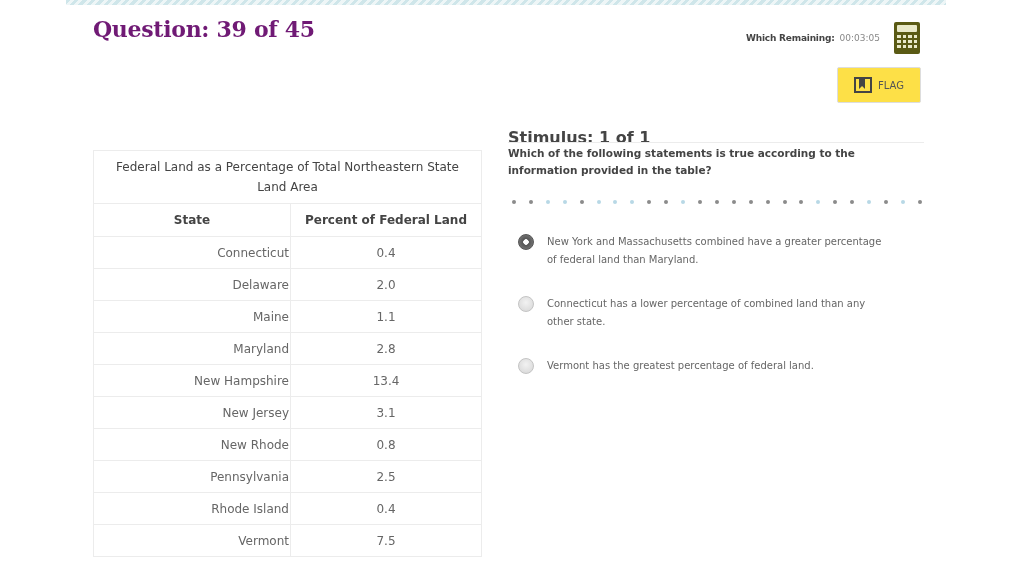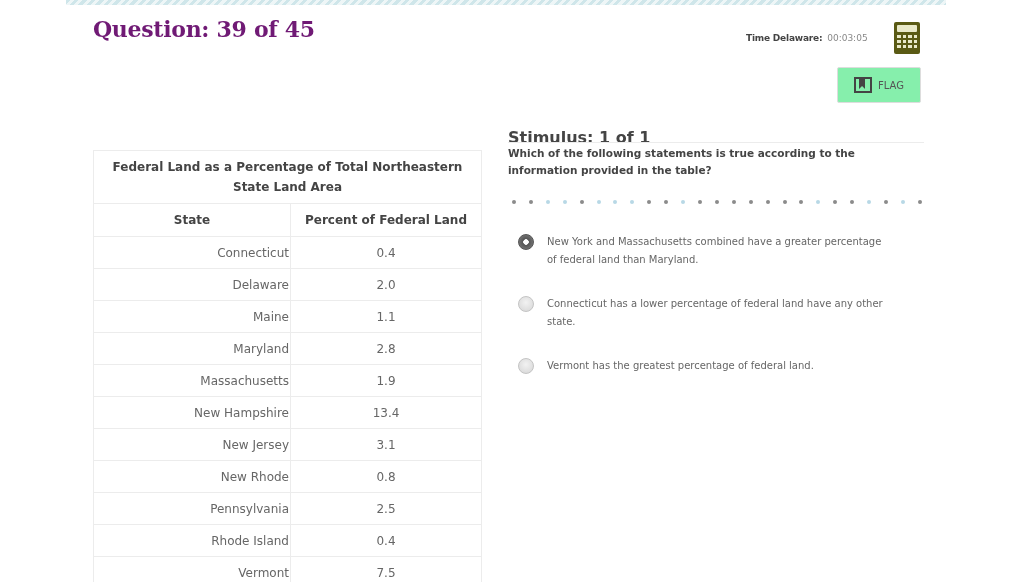--- a/index.html
+++ b/index.html
@@ -26,37 +26,37 @@
     background: #5a5a14; border-radius: 2px; box-sizing: border-box; padding: 3px;
     cursor: pointer;
   }
   .calc .screen { width: 100%; height: 7px; background: #e9e9c9; border-radius: 1px; }
   .calc .keys { display: grid; grid-template-columns: repeat(4, 1fr); gap: 2px; margin-top: 3px; }
   .calc .keys span { display: block; height: 3px; background: #e9e9c9; }
   .flag-btn {
     position: absolute; left: 837px; top: 67px; width: 84px; height: 36px;
     border: 1px solid #ddd; border-radius: 2px; box-sizing: border-box;
     display: flex; align-items: center; justify-content: center; gap: 6px;
-    font-size: 10px; color: #555; background: #86efac; cursor: pointer;
+    font-size: 10px; color: #555; background: #fde047; cursor: pointer;
   }
   .flag-icon {
     width: 18px; height: 16px; border: 2px solid #444; box-sizing: border-box; position: relative;
   }
   .flag-icon::before {
     content: ""; position: absolute; left: 3px; top: -2px; width: 6px; height: 12px;
     background: #444; clip-path: polygon(0 0,100% 0,100% 100%,50% 75%,0 100%);
   }
 
   table.data {
     position: absolute; left: 93px; top: 150px; width: 389px;
     border-collapse: collapse; font-size: 12px;
   }
   table.data th, table.data td { border: 1px solid #ececec; text-align: center; }
   table.data .caption th {
-    font-weight: bold; color: #444; font-size: 12px; padding: 4px 6px; line-height: 20px; height: 44px; margin-top: 12px;
+    font-weight: normal; color: #444; font-size: 12px; padding: 4px 6px; line-height: 20px; height: 44px; margin-top: 12px;
   }
   table.data .hdr th { font-weight: bold; color: #444; height: 30px; }
   table.data td { height: 29px; color: #666; }
   table.data td.state { width: 194px; text-align: right; }
 
   .stimulus-label {
     position: absolute; left: 508px; top: 128px; font-size: 16px; font-weight: bold; color: #444;
   }
   .stim-rule { position: absolute; left: 508px; top: 142px; width: 416px; height: 1px; background: #ececec; }
   .prompt {
@@ -84,21 +84,21 @@
   .opt-text { margin-left: 13px; font-size: 10px; color: #666; line-height: 18px; width: 340px; }
 </style>
 </head>
 <body>
 
 <div class="top-strip"></div>
 
 <div class="question-title">Question: 39 of 45</div>
 
 <div class="timer">
-  <span class="lbl">Time Delaware:</span>
+  <span class="lbl">Which Remaining:</span>
   <span class="val">00:03:05</span>
 </div>
 
 <div class="calc">
   <div class="screen"></div>
   <div class="keys">
     <span></span>
       <span></span>
       <span></span>
       <span></span>
@@ -139,24 +139,20 @@
       </tr>
     <tr>
         <td class="state">Maine</td>
         <td>1.1</td>
       </tr>
     <tr>
         <td class="state">Maryland</td>
         <td>2.8</td>
       </tr>
     <tr>
-        <td class="state">Massachusetts</td>
-        <td>1.9</td>
-      </tr>
-    <tr>
         <td class="state">New Hampshire</td>
         <td>13.4</td>
       </tr>
     <tr>
         <td class="state">New Jersey</td>
         <td>3.1</td>
       </tr>
     <tr>
         <td class="state">New Rhode</td>
         <td>0.8</td>
@@ -208,19 +204,19 @@
     <span class="dot gray"></span>
   </div>
 
 <div class="options">
   <div class="option">
     <span class="radio selected"></span>
     <span class="opt-text">New York and Massachusetts combined have a greater percentage of federal land than Maryland.</span>
   </div>
   <div class="option">
     <span class="radio"></span>
-    <span class="opt-text">Connecticut has a lower percentage of federal land have any other state.</span>
+    <span class="opt-text">Connecticut has a lower percentage of combined land than any other state.</span>
   </div>
   <div class="option">
     <span class="radio"></span>
     <span class="opt-text">Vermont has the greatest percentage of federal land.</span>
   </div>
 </div>
 
 </body></html>

